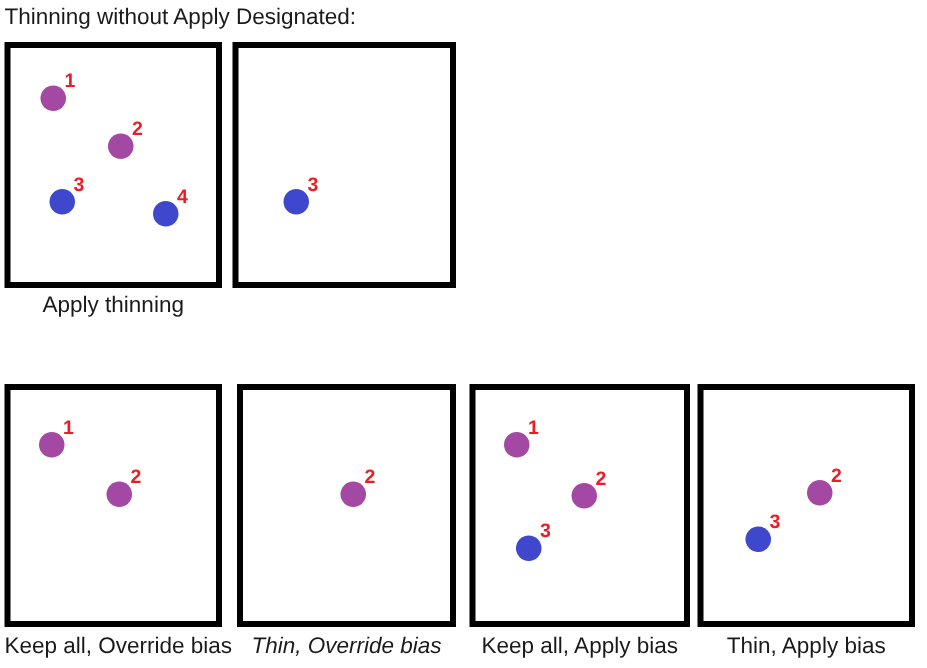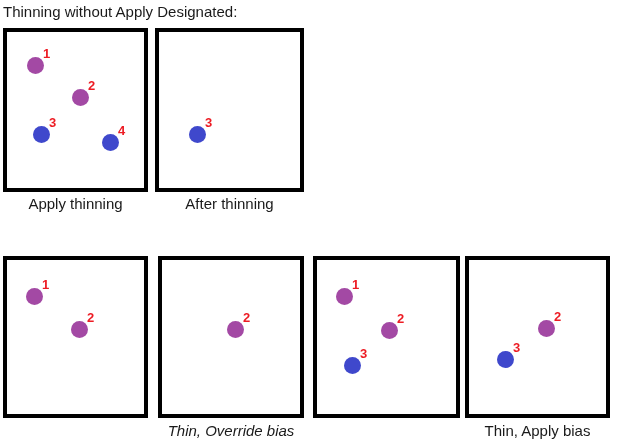--- a/index.html
+++ b/index.html
@@ -78,21 +78,20 @@
       <span class="dot-label" style="left: 111px; top: 92px; color: rgb(237, 28, 36);">4</span>
     </div>
 
   <div class="panel" id="panel-after">
       <span class="dot" style="left: 29.5px; top: 93.5px; background: rgb(63, 72, 204);"></span>
       <span class="dot-label" style="left: 46px; top: 84px; color: rgb(237, 28, 36);">3</span>
     </div>
 
   <div class="caption" id="caption-before">Apply thinning</div>
 
-  <div class="caption" id="caption-after">After thinning</div>
 
 
   <div class="panel" id="panel-keep-override">
       <span class="dot" style="left: 18.5px; top: 27.5px; background: rgb(163, 73, 164);"></span>
       <span class="dot-label" style="left: 35px; top: 18px; color: rgb(237, 28, 36);">1</span>
       <span class="dot" style="left: 63.5px; top: 60.5px; background: rgb(163, 73, 164);"></span>
       <span class="dot-label" style="left: 80px; top: 51px; color: rgb(237, 28, 36);">2</span>
     </div>
 
   <div class="panel" id="panel-thin-override">
@@ -109,19 +108,21 @@
       <span class="dot-label" style="left: 43px; top: 87px; color: rgb(237, 28, 36);">3</span>
     </div>
 
   <div class="panel" id="panel-thin-apply">
       <span class="dot" style="left: 68.5px; top: 59.5px; background: rgb(163, 73, 164);"></span>
       <span class="dot-label" style="left: 85px; top: 50px; color: rgb(237, 28, 36);">2</span>
       <span class="dot" style="left: 27.5px; top: 90.5px; background: rgb(63, 72, 204);"></span>
       <span class="dot-label" style="left: 44px; top: 81px; color: rgb(237, 28, 36);">3</span>
     </div>
 
+  <div class="caption" id="caption-keep-override">Keep all, Override bias</div>
 
   <div class="caption" id="caption-thin-override">Thin, Override bias</div>
 
+  <div class="caption" id="caption-keep-apply">Keep all, Apply bias</div>
 
   <div class="caption" id="caption-thin-apply">Thin, Apply bias</div>
 
 </div>
 
 </body></html>

